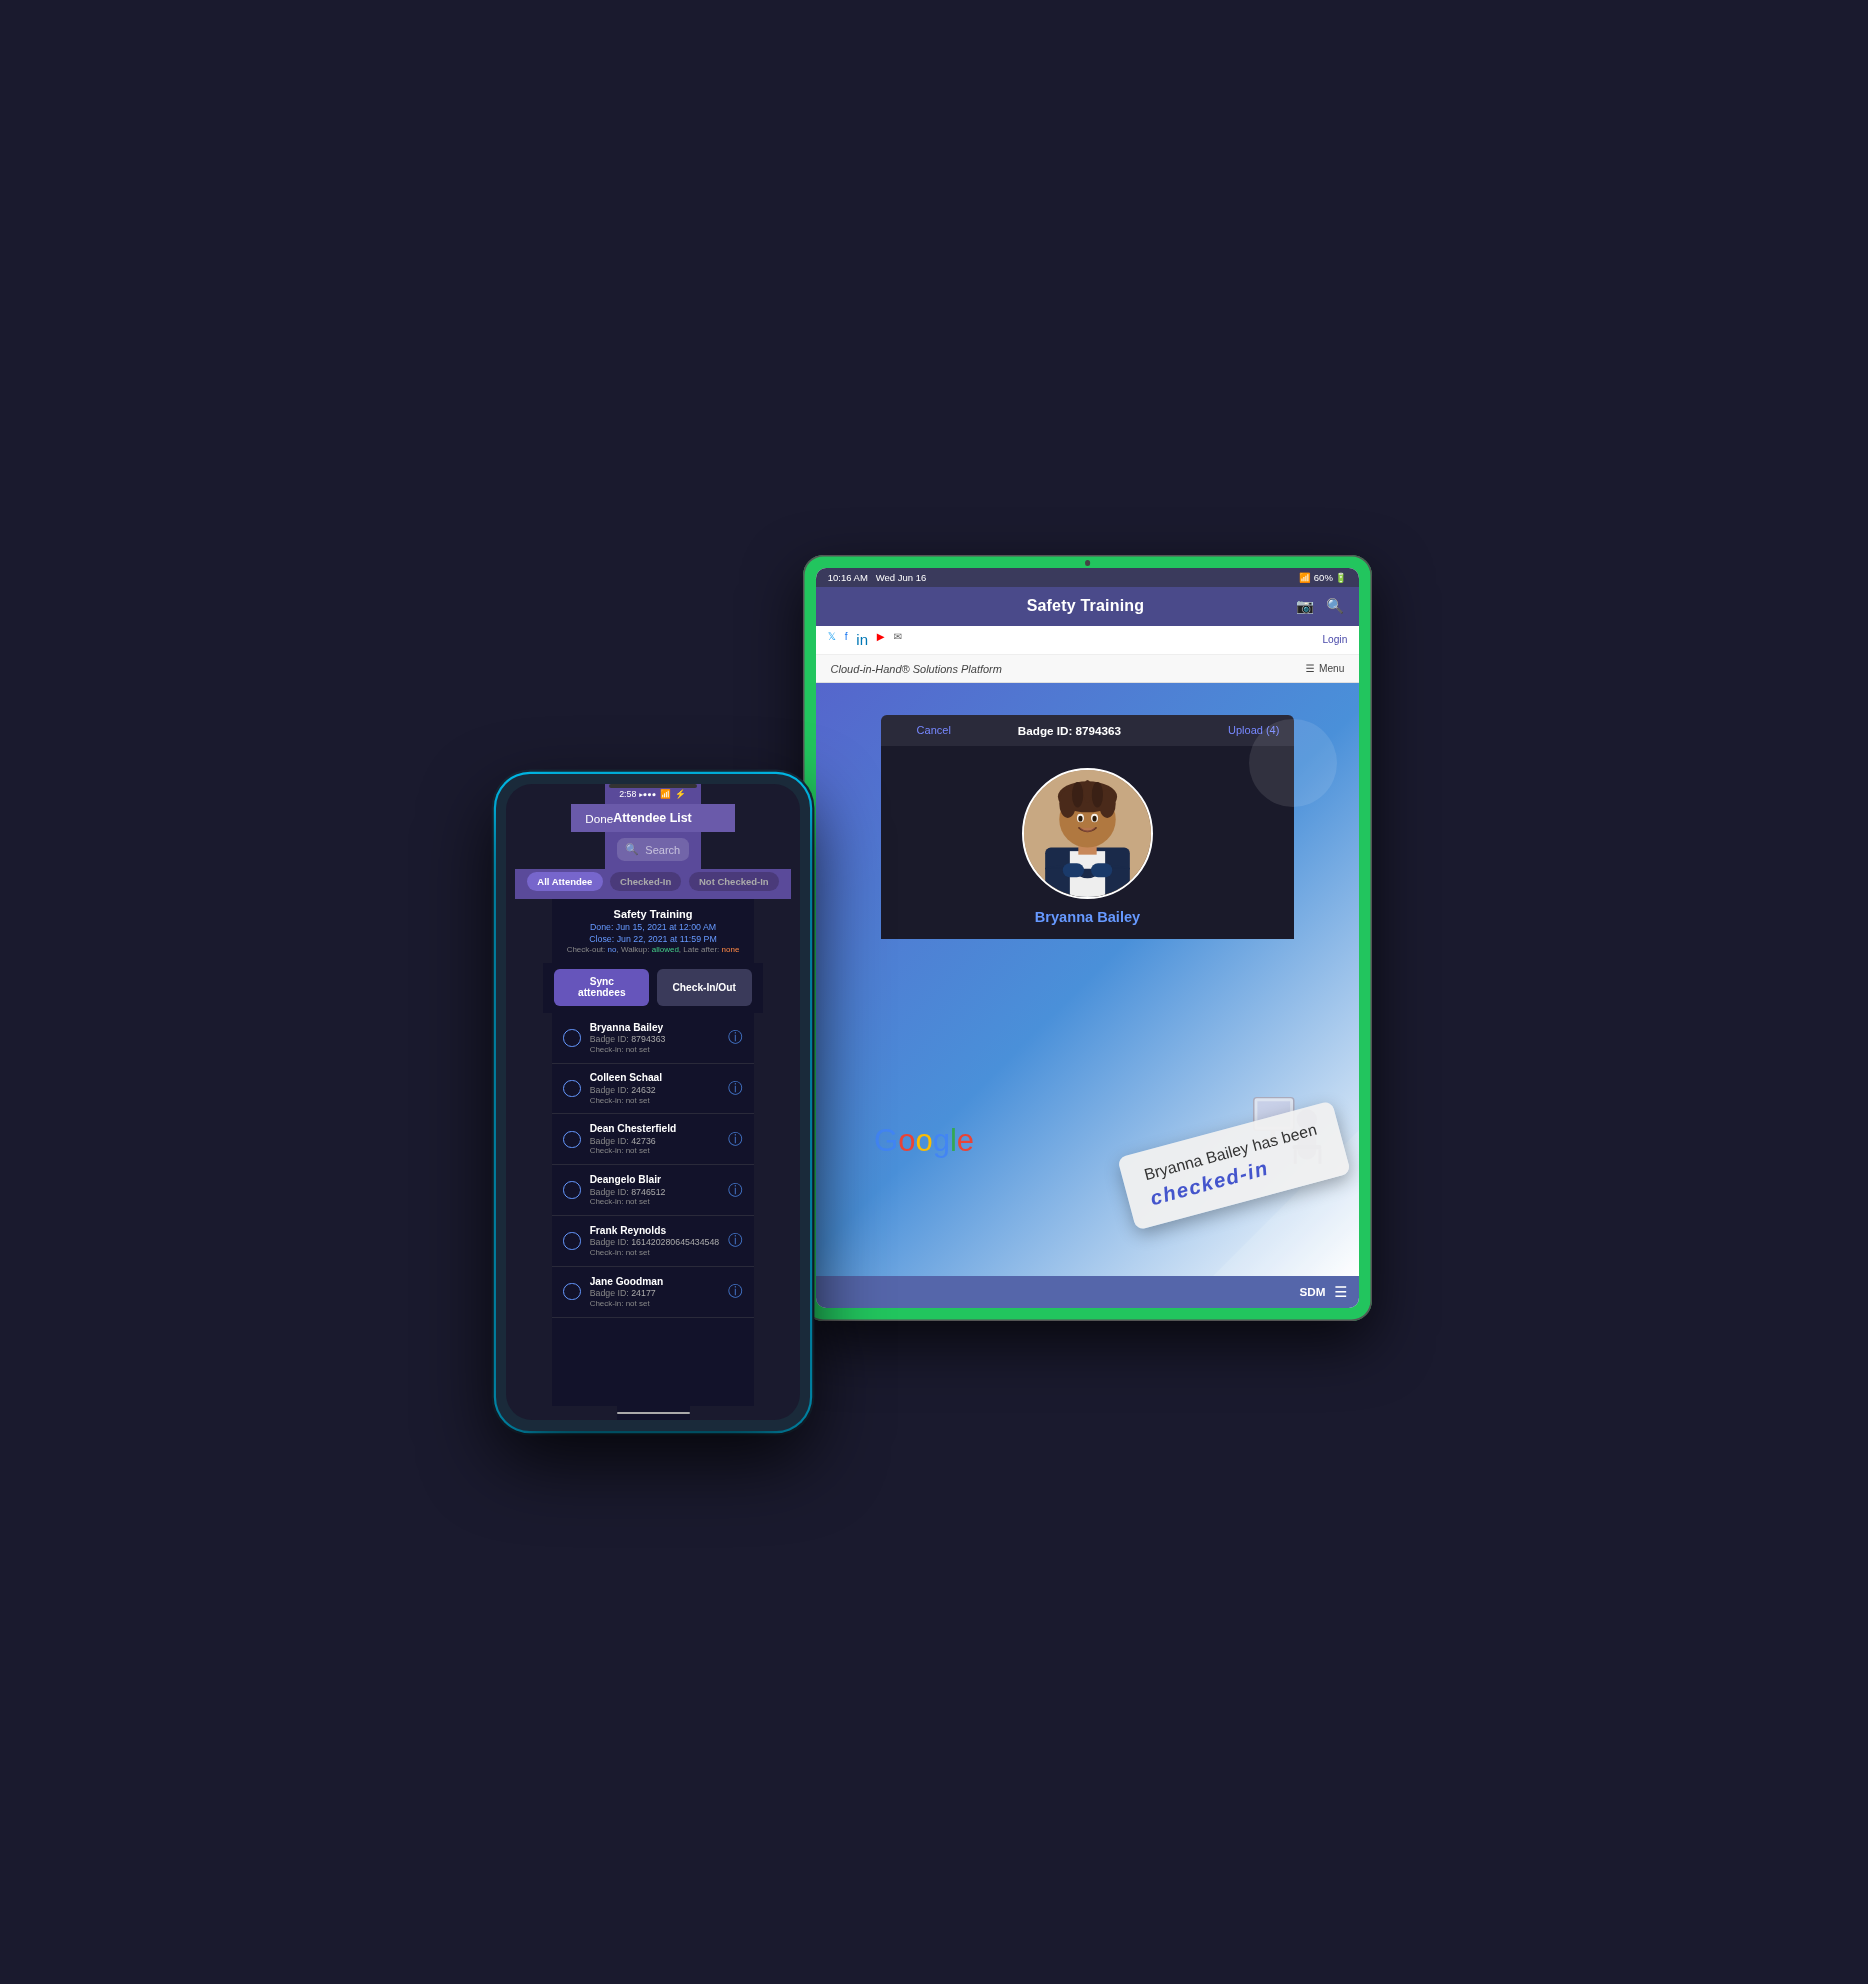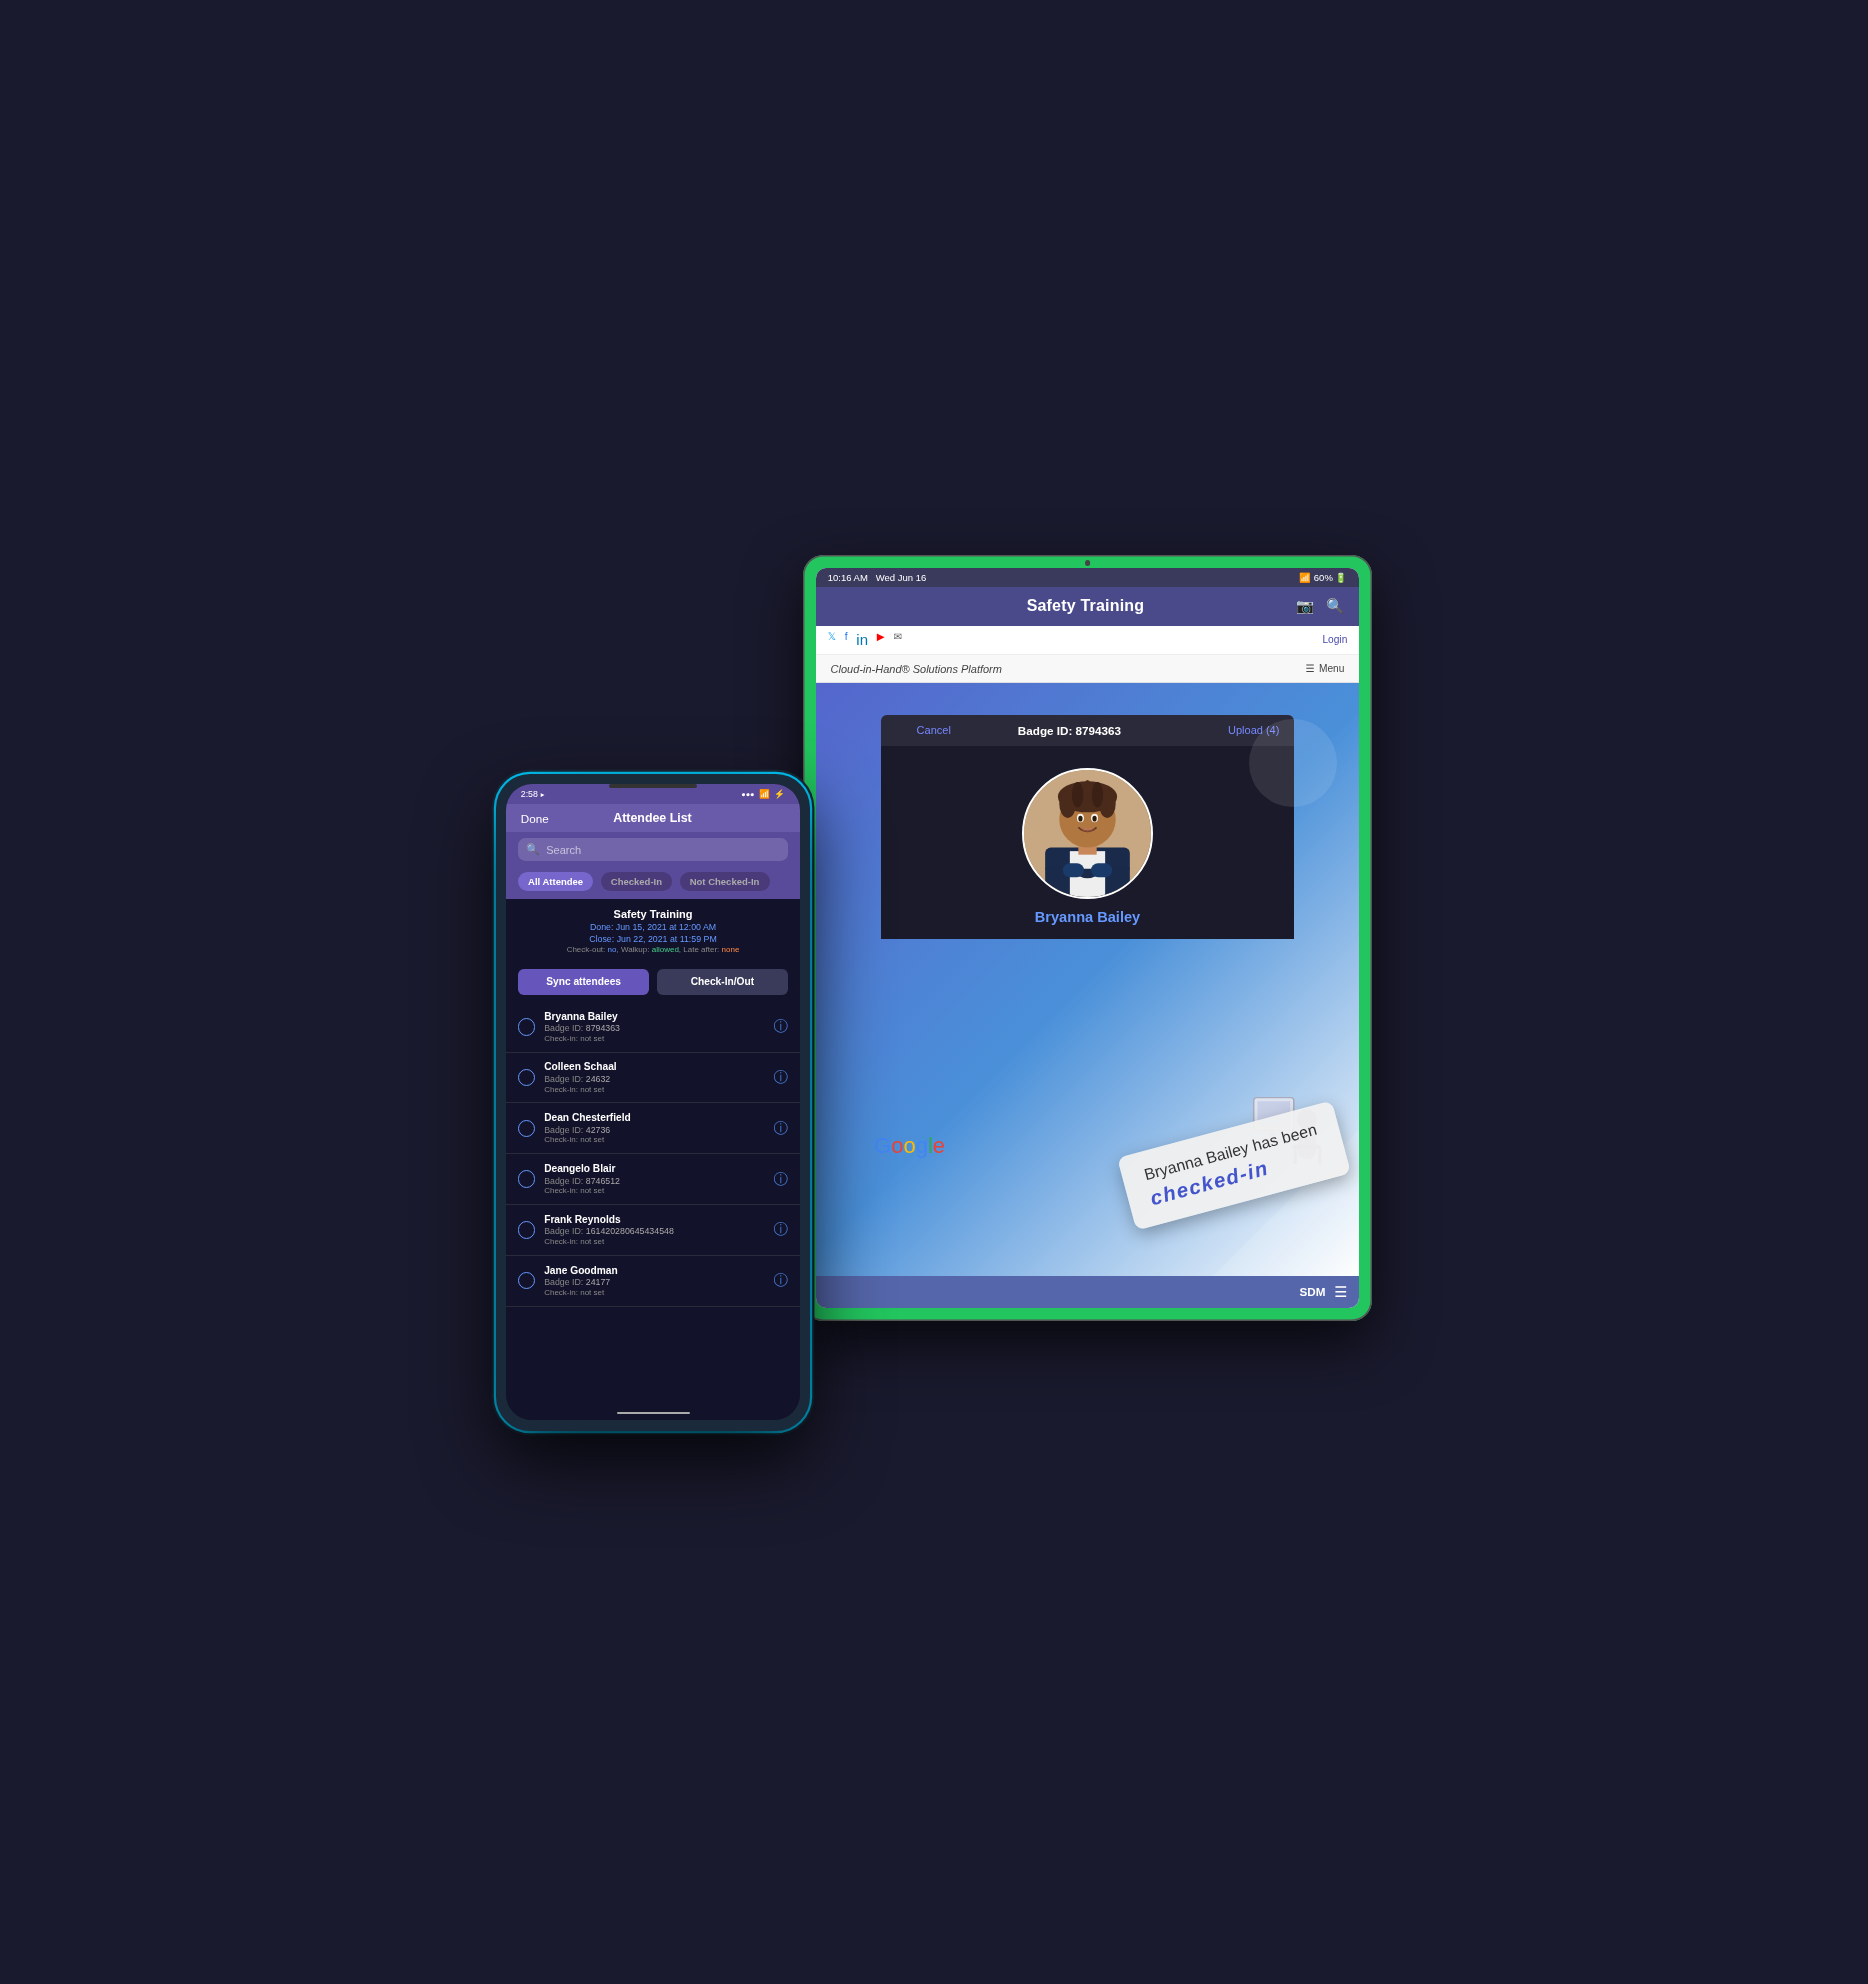--- a/index.html
+++ b/index.html
@@ -237,21 +237,21 @@
 
     
     .google-area {
       position: absolute;
       bottom: 117px;
       left: 58px;
       right: 29px;
     }
 
     .google-text {
-      font-size: 22px;
+      font-size: 31px;
       color: rgba(180, 180, 180, 0.6);
       font-weight: 400;
     }
 
     
     .phone {
       position: absolute;
       left: 0;
       bottom: 0;
       width: 314px;
@@ -267,20 +267,21 @@
       position: absolute;
       top: 10.2px;
       left: 10.2px;
       right: 10.2px;
       bottom: 10.2px;
       background: #1a1a2e;
       border-radius: 26px;
       overflow: hidden;
       display: flex;
       flex-direction: column;
+      align-items: center;
     }
 
     
     .phone-notch {
       position: absolute;
       top: 10.2px;
       left: 50%;
       transform: translateX(-50%);
       width: 88px;
       height: 4.4px;

